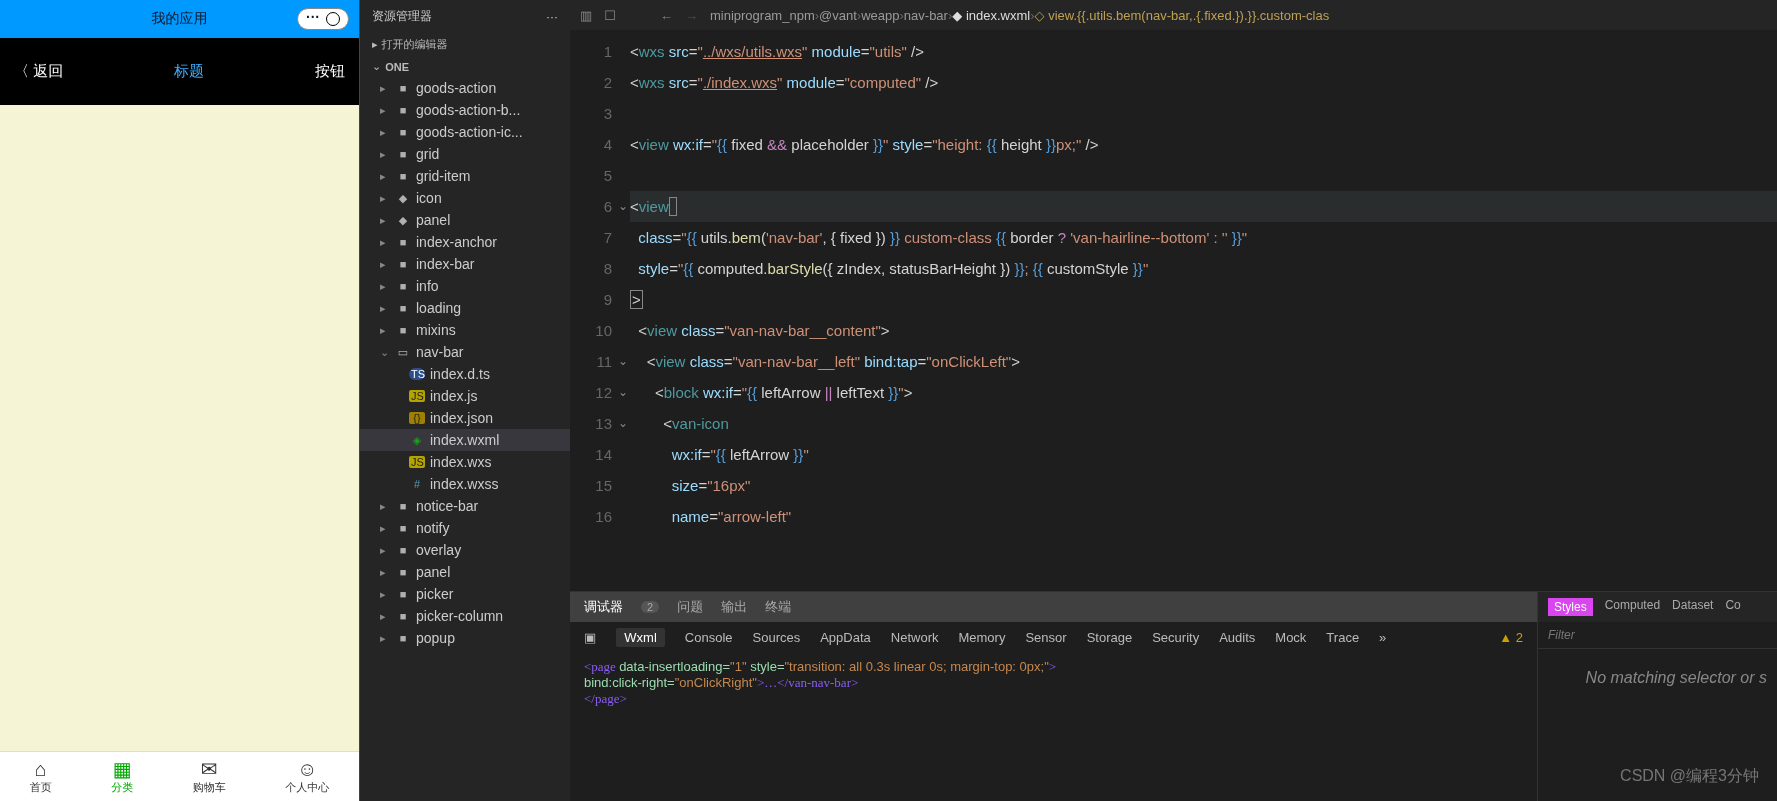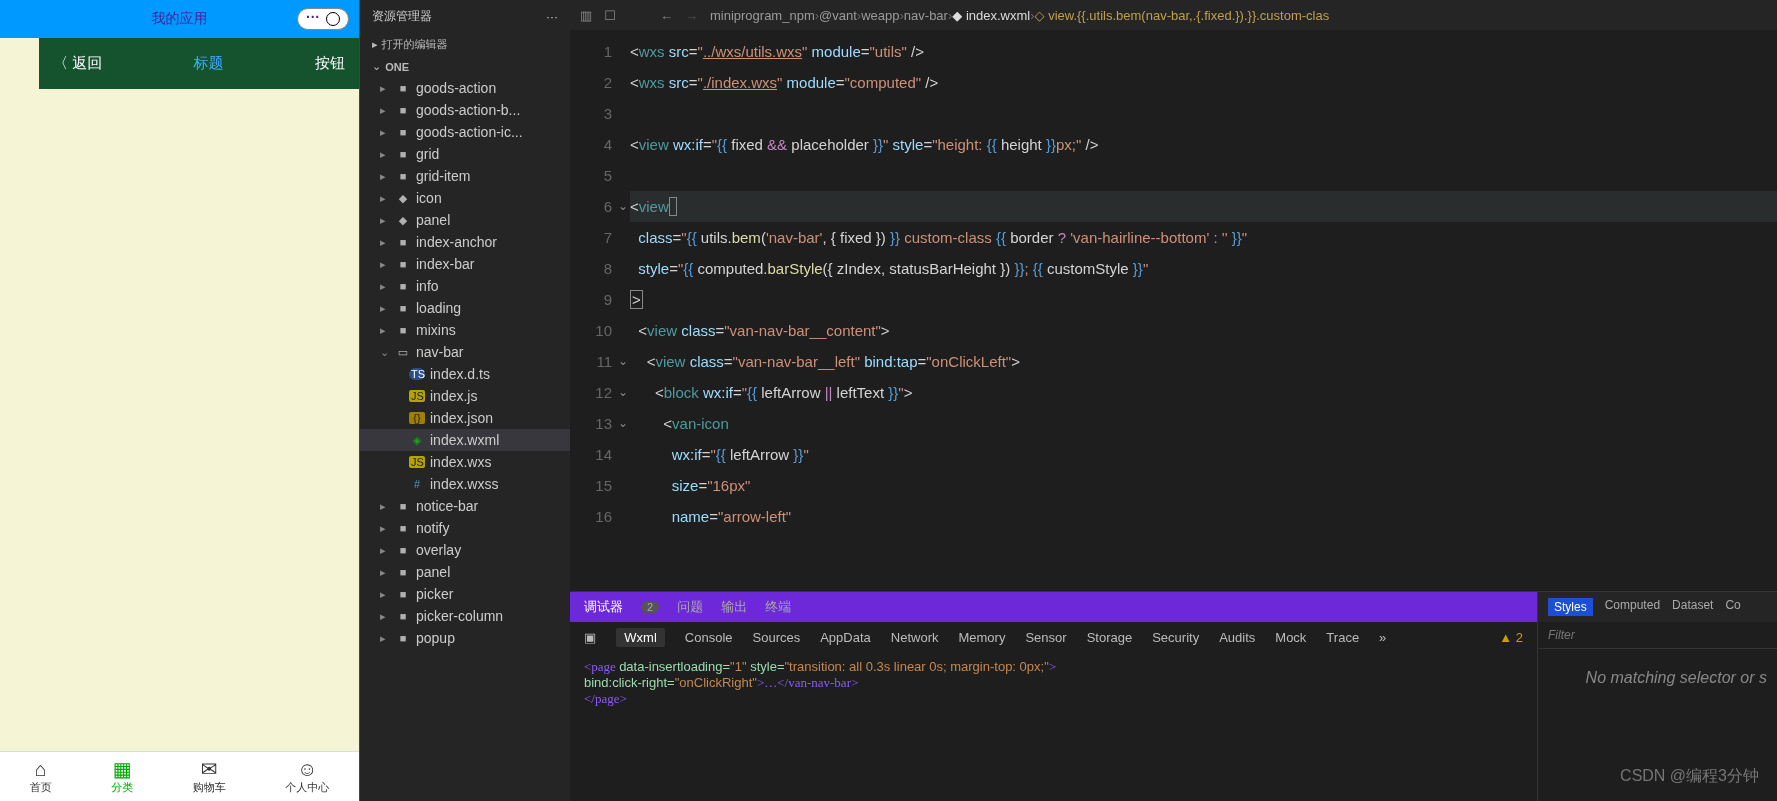--- a/index.html
+++ b/index.html
@@ -1,25 +1,25 @@
 <!DOCTYPE html>
 <html><head>
 <meta charset="utf-8">
 <style>
 * { margin:0; padding:0; box-sizing:border-box; font-family: "Segoe UI", Arial, sans-serif; }
 body { background:#1e1e1e; color:#ccc; width:1777px; height:801px; overflow:hidden; display:flex; font-size:13px; }
 
 
 .phone { width:360px; height:100%; background:#f5f5d5; display:flex; flex-direction:column; border-right:1px solid #444;}
 .phone .status { background:#0099ff; color:#000; display:flex; justify-content:space-between; align-items:center; padding:4px 10px; font-size:12px;}
-.phone .appbar { background:#0099ff; color:#4c1d95; display:flex; justify-content:center; align-items:center; padding:10px; position:relative; font-size:14px;}
+.phone .appbar { background:#0099ff; color:#0f172a; display:flex; justify-content:center; align-items:center; padding:10px; position:relative; font-size:14px;}
 .phone .capsule { position:absolute; right:10px; display:flex; gap:6px; background:#fff; border-radius:14px; padding:3px 8px; border:1px solid #888;}
 .phone .capsule span{width:14px;height:14px;border:1.5px solid #000;border-radius:50%;display:inline-block;}
 .phone .capsule span:first-child{border:none;font-weight:bold;line-height:10px;}
-.phone .nav { background:#14532d; color:#fff; display:flex; justify-content:space-between; align-items:center; padding:16px 14px; font-size:15px;margin-left:39px;}
+.phone .nav { background:#000000; color:#fff; display:flex; justify-content:space-between; align-items:center; padding:24px 14px; font-size:15px;}
 .phone .nav .title{color:#40b0ff;}
 .phone .content { flex:1; background:#f5f5d5;}
 .phone .tabbar { background:#fff; display:flex; justify-content:space-around; align-items:center; padding:6px 0; border-top:1px solid #ddd;}
 .phone .tabbar .item { display:flex;flex-direction:column;align-items:center;font-size:11px;color:#333;}
 .phone .tabbar .item.active{color:#0a0;}
 .phone .tabbar .icon{font-size:20px;line-height:22px;}
 
 
 .sidebar { width:210px; background:#252526; color:#ccc; display:flex; flex-direction:column; }
 .sidebar .hdr { padding:8px 12px; font-size:12px; display:flex; justify-content:space-between; align-items:center;}
@@ -62,33 +62,33 @@
 .tok-str{color:#ce9178;}
 .tok-strul{color:#ce9178;text-decoration:underline;}
 .tok-kw{color:#569cd6;}
 .tok-kw2{color:#c586c0;}
 .tok-id{color:#dcdcaa;}
 .tok-pl{color:#d4d4d4;}
 
 
 .panel{height:210px;display:flex;border-top:1px solid #333;}
 .panel-left{flex:1;display:flex;flex-direction:column;min-width:0;}
-.panel-tabs{display:flex;gap:18px;padding:6px 14px;background:#6d28d9;font-size:13px;color:#aaa;align-items:center;}
+.panel-tabs{display:flex;gap:18px;padding:6px 14px;background:#404040;font-size:13px;color:#aaa;align-items:center;}
 .panel-tabs .active{color:#fff;}
 .panel-tabs .badge{background:#555;border-radius:8px;padding:0 6px;font-size:11px;}
 .dev-tabs{display:flex;gap:20px;padding:6px 14px;background:#1e1e1e;font-size:13px;color:#bbb;align-items:center;}
 .dev-tabs .active{background:#333;color:#fff;padding:2px 8px;border-radius:2px;}
 .dev-tabs .warn{margin-left:auto;color:#c9a000;}
 .dom{flex:1;padding:6px 14px;font-family:Consolas,monospace;font-size:13px;overflow:hidden;background:#1e1e1e;}
 .dom .t-tag{color:#8b5cf6;font-family:Liberation Serif, serif;}
 .dom .t-attr{color:#9cdcb0;}
 .dom .t-str{color:#c58850;}
 .panel-right{width:240px;background:#1e1e1e;border-left:1px solid #333;display:flex;flex-direction:column;}
 .style-tabs{display:flex;gap:12px;padding:6px 10px;font-size:12px;color:#aaa;background:#252526;}
-.style-tabs .active{background:#1d4ed8;color:#fff;padding:2px 6px;}
+.style-tabs .active{background:#d946ef;color:#fff;padding:2px 6px;}
 .filter{padding:6px 10px;color:#777;border-bottom:1px solid #333;font-style:italic;font-size:12px;}
 .nomatch{padding:20px 10px;text-align:right;color:#888;font-style:italic;font-size:16px;}
 .watermark{position:absolute;right:18px;bottom:14px;color:#bbb;opacity:.55;font-size:16px;}
 </style>
 </head>
 <body>
 
 <div class="phone">
   <div class="appbar">
     <span>我的应用</span>

